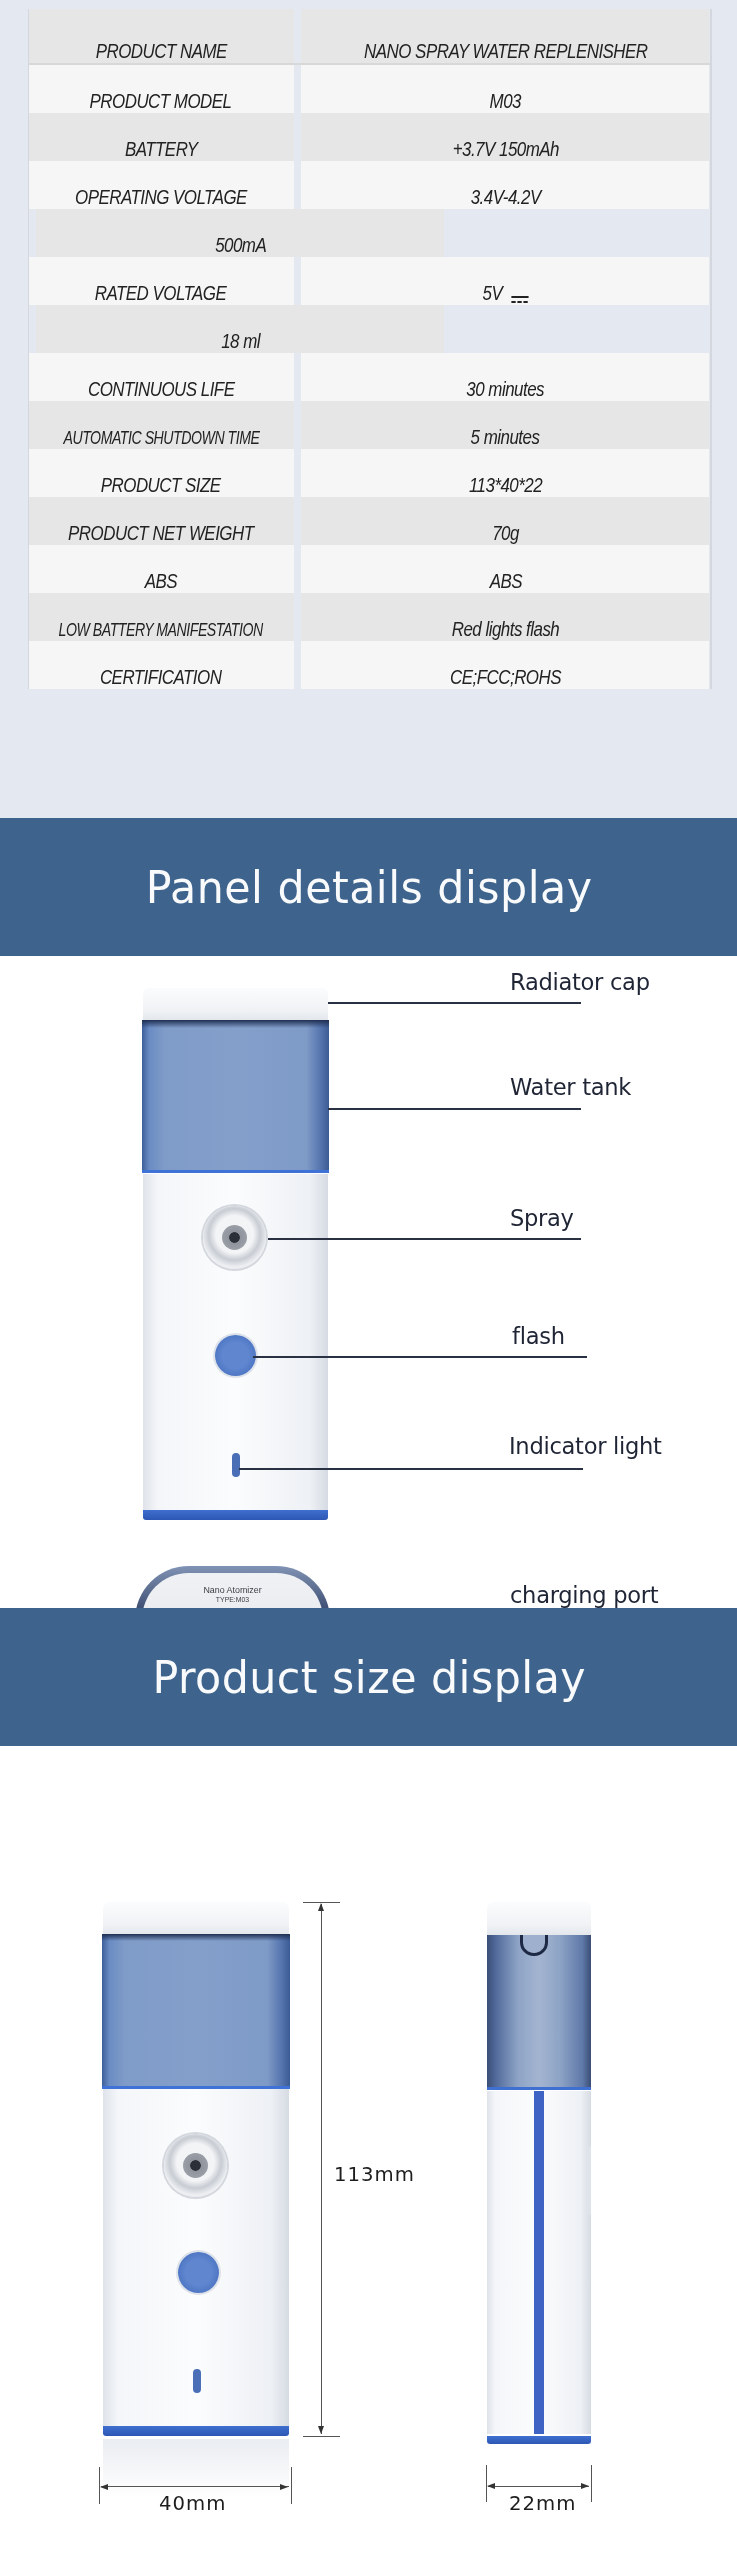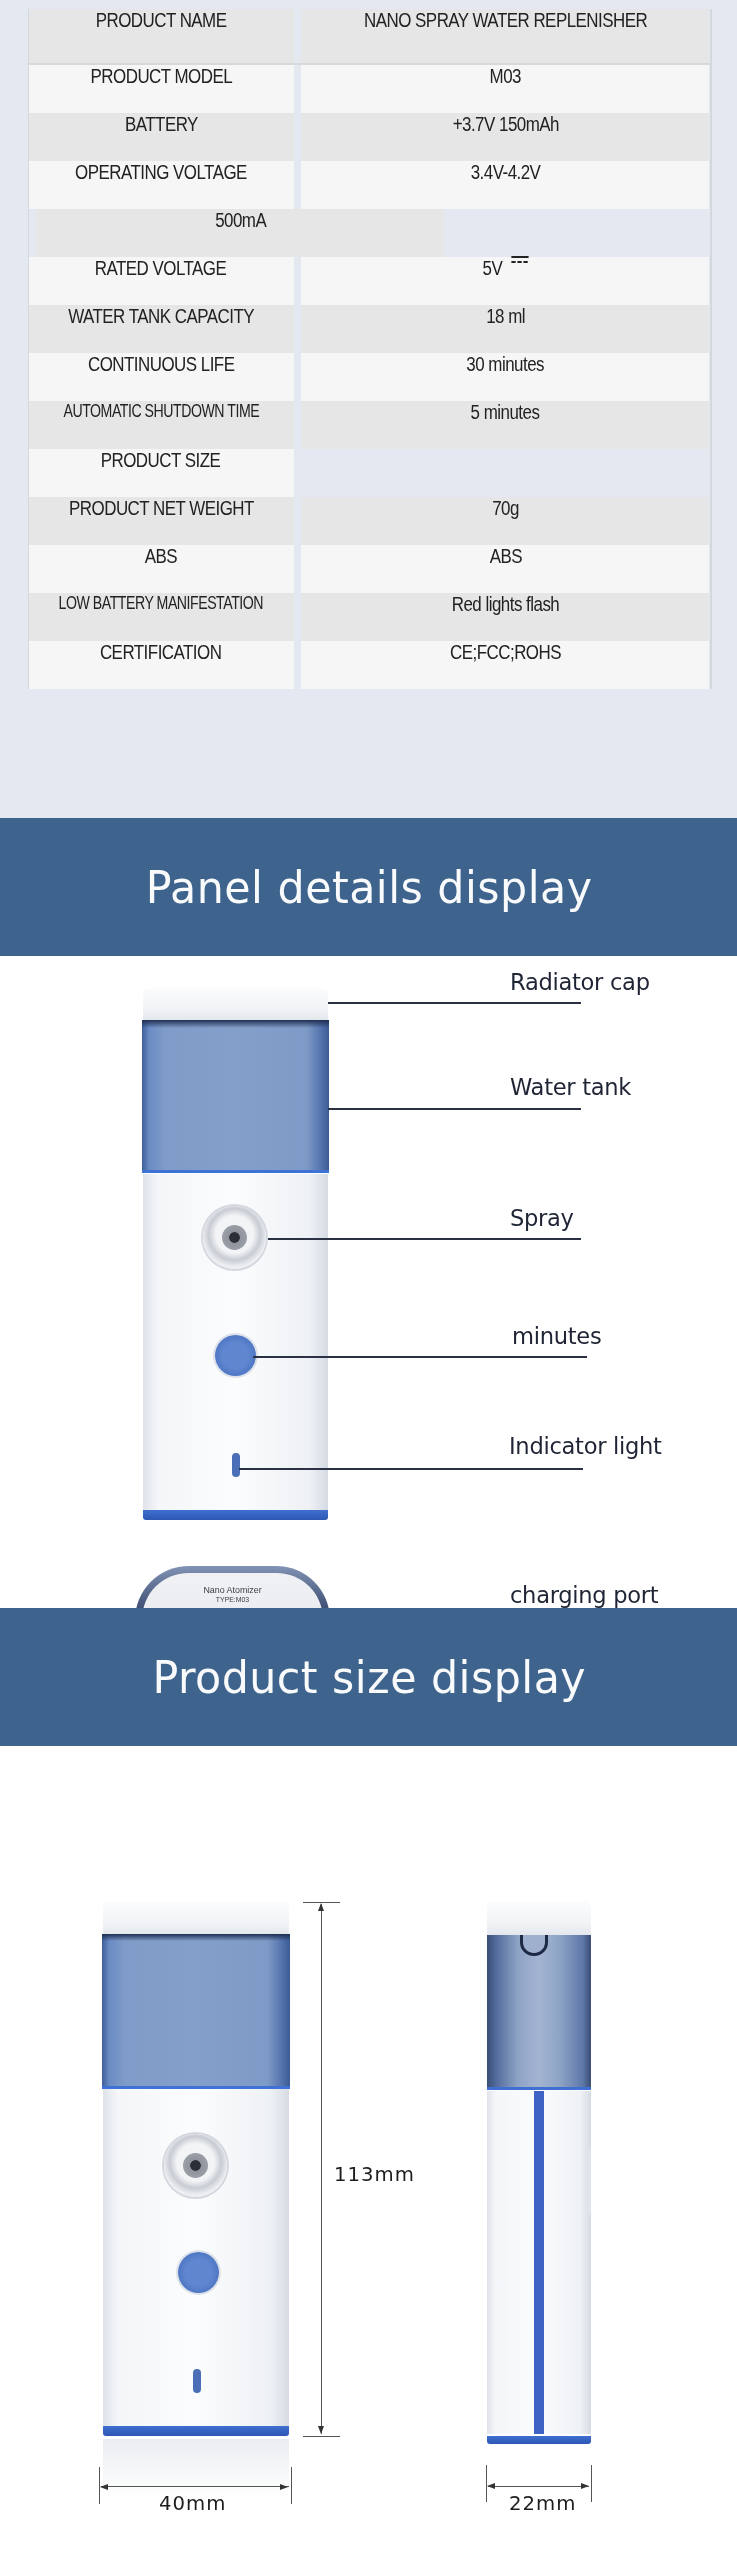--- a/index.html
+++ b/index.html
@@ -17,23 +17,23 @@
     border-right: 2px solid #d4d8de;
     border-left: 1px solid #d4d8de;
   }
   .spec-row {
     display: flex; height: 48px; position: relative;
   }
   .spec-row.odd .cell { background: #e6e6e6; }
   .spec-row.even .cell { background: #f6f6f6; }
   .spec-row.header { border-bottom: 2px solid #d8d8d8; height: 54px; }
   .cell {
-    display: flex; align-items: flex-start; justify-content: center;
+    display: flex; align-items: flex-end; justify-content: center;
     color: #222; font-size: 19.7px; letter-spacing: -0.6px;
-    transform-origin: center; white-space: nowrap;
+    transform-origin: center; white-space: nowrap; font-style: italic;
   }
   .cell.label { width: 265px; }
   .cell.value { width: 408px; margin-left: 7.9px; }
   .cell span { display: inline-block; transform: scaleX(0.86); }
   .cell.small span { font-size: 17.7px; transform: scaleX(0.8); }
   .dc-symbol { display: inline-block; width: 19.7px; height: 7.9px; margin-left: 5.9px; vertical-align: middle; position: relative; top: -1px; }
   .dc-symbol i { position: absolute; left: 0; right: 0; top: 0; height: 2px; background: #222; }
   .dc-symbol b { position: absolute; top: 4.9px; height: 2px; width: 4.9px; background: #222; }
 
   .banner {
@@ -195,23 +195,20 @@
         <span>5V</span>
         <span class="dc-symbol">
             <i></i>
             <b style="left:0"></b>
             <b style="left:6.9px"></b>
             <b style="left:13.8px"></b>
           </span>
       </div>
     </div>
     <div class="spec-row odd">
-      <div class="cell label">
-          <span>WATER TANK CAPACITY</span>
-        </div>
       <div class="cell value">
           <span>18 ml</span>
         </div>
     </div>
     <div class="spec-row even">
       <div class="cell label">
           <span>CONTINUOUS  LIFE</span>
         </div>
       <div class="cell value">
           <span>30 minutes</span>
@@ -221,20 +218,23 @@
       <div class="cell label small">
           <span>AUTOMATIC SHUTDOWN TIME</span>
         </div>
       <div class="cell value">
           <span>5 minutes</span>
         </div>
     </div>
     <div class="spec-row even">
       <div class="cell label">
           <span>PRODUCT SIZE</span>
+        </div>
+      <div class="cell value">
+          <span>113*40*22</span>
         </div>
     </div>
     <div class="spec-row odd">
       <div class="cell label">
           <span>PRODUCT NET WEIGHT</span>
         </div>
       <div class="cell value">
           <span>70g</span>
         </div>
     </div>
@@ -282,21 +282,21 @@
 <div class="leader" style="left:328px; top:1002px; width:253px;"></div>
 <div class="callout" style="left:510px; top:969px;">Radiator cap</div>
 
 <div class="leader" style="left:328px; top:1108px; width:253px;"></div>
 <div class="callout" style="left:510px; top:1074px;">Water tank</div>
 
 <div class="leader" style="left:268px; top:1238px; width:313px;"></div>
 <div class="callout" style="left:510px; top:1205px;">Spray</div>
 
 <div class="leader" style="left:253px; top:1356px; width:334px;"></div>
-<div class="callout" style="left:512px; top:1323px;">minutes</div>
+<div class="callout" style="left:512px; top:1323px;">flash</div>
 
 <div class="leader" style="left:239px; top:1468px; width:344px;"></div>
 <div class="callout" style="left:509px; top:1433px;">Indicator light</div>
 
 <div class="bottom-view">
   <div class="bottom-inner">
     <div class="bv-title">Nano Atomizer</div>
     <div class="bv-type">TYPE:M03</div>
     <div class="bv-port"></div>
     <div class="bv-input">INPUT:5V ⎓ 500mA</div>

